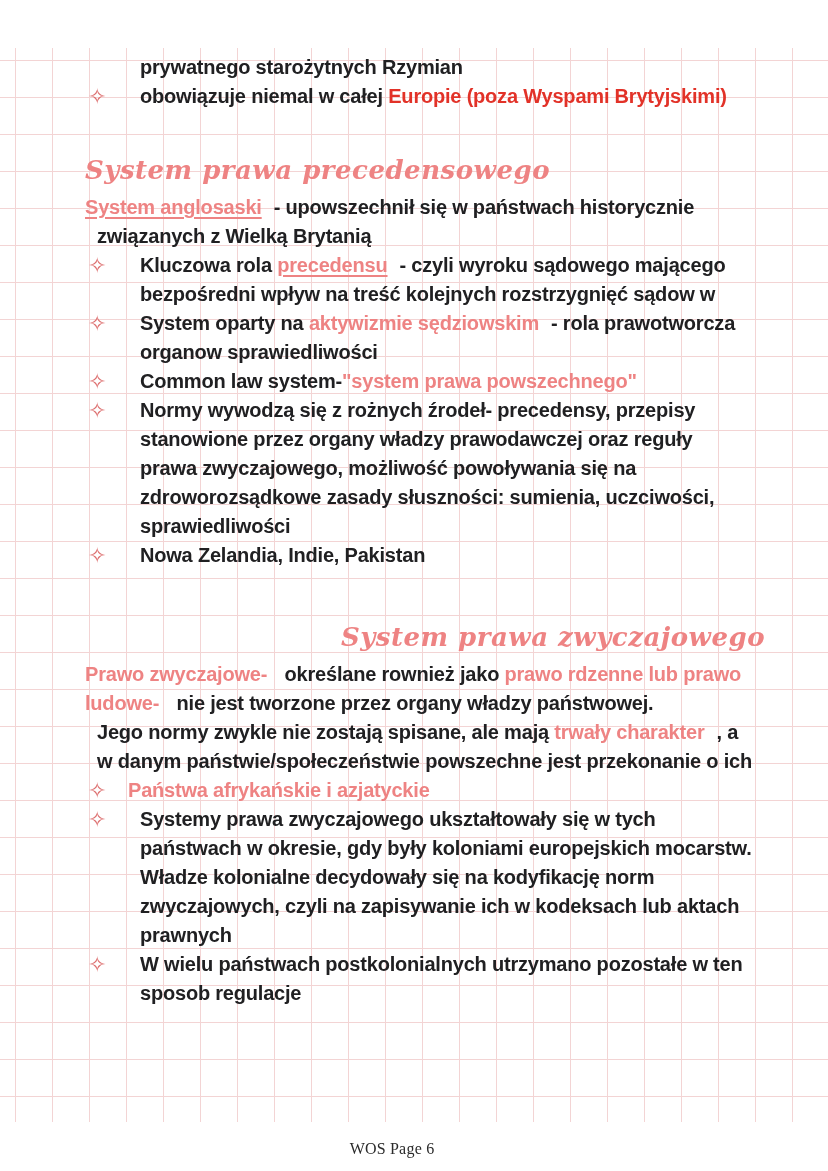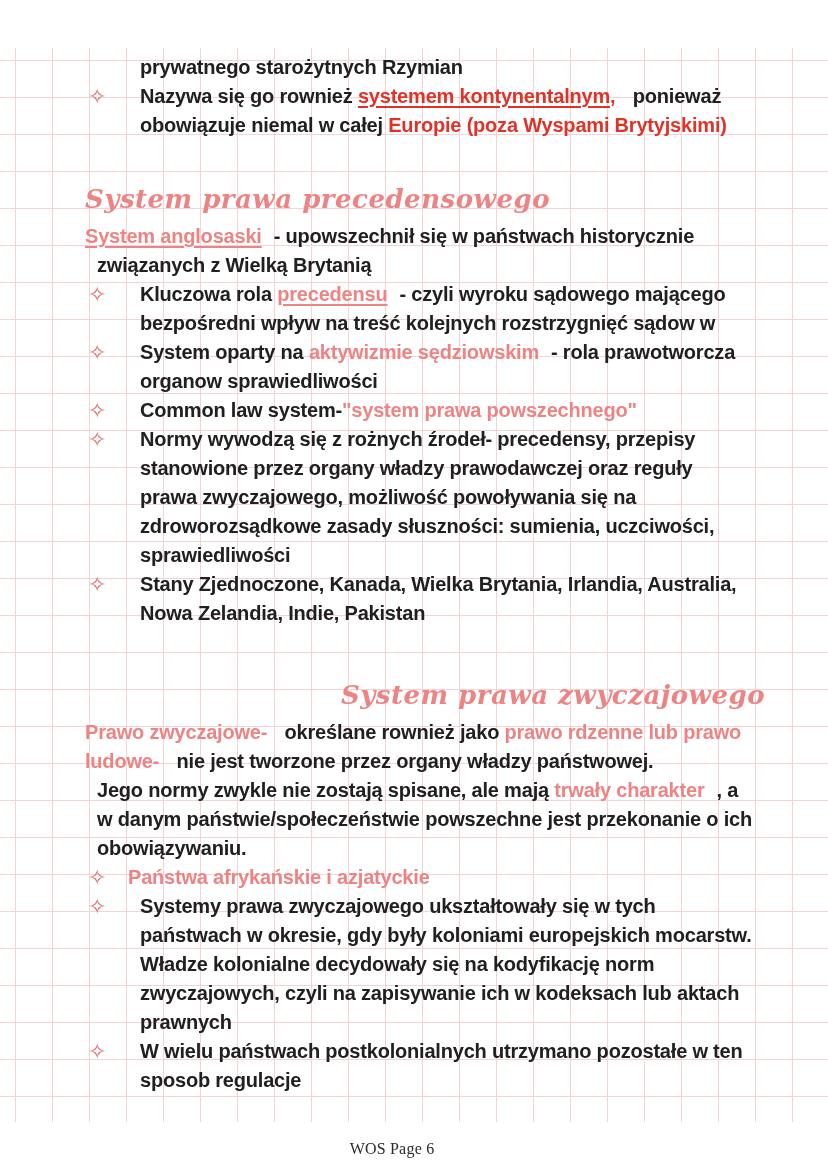--- a/index.html
+++ b/index.html
@@ -66,21 +66,20 @@
 
 <div class="page" style="--ink: #202022; --accentPink: #ee8383; --accentRed: #e23228; --bullet: #dd6f6f; --grid: #f3d4d4;">
   <div class="grid"></div>
   <div class="content">
       <div class="block cont">
         <div class="line"><span class="ink">prywatnego starożytnych Rzymian</span></div>
       </div>
       <div class="block bullet">
         <span class="bullet-icon">✧</span>
         <div class="bullet-text">
-          <div class="line"><span class="ink">Nazywa się go rownież </span><span class="red u">systemem kontynentalnym</span><span class="red">,</span><span class="ink"> ponieważ</span></div>
           <div class="line"><span class="ink">obowiązuje niemal w całej </span><span class="red">Europie (poza Wyspami Brytyjskimi)</span></div>
         </div>
       </div>
       <div class="block heading h1">System prawa precedensowego</div>
       <div class="block para">
         <div class="line"><span class="pink u">System anglosaski</span><span class="ink">- upowszechnił się w państwach historycznie</span></div>
         <div class="line"><span class="ink">związanych z Wielką Brytanią</span></div>
       </div>
       <div class="block bullet">
         <span class="bullet-icon">✧</span>
@@ -108,31 +107,29 @@
           <div class="line"><span class="ink">Normy wywodzą się z rożnych źrodeł- precedensy, przepisy</span></div>
           <div class="line"><span class="ink">stanowione przez organy władzy prawodawczej oraz reguły</span></div>
           <div class="line"><span class="ink">prawa zwyczajowego, możliwość powoływania się na</span></div>
           <div class="line"><span class="ink">zdroworozsądkowe zasady słuszności: sumienia, uczciwości,</span></div>
           <div class="line"><span class="ink">sprawiedliwości</span></div>
         </div>
       </div>
       <div class="block bullet">
         <span class="bullet-icon">✧</span>
         <div class="bullet-text">
-          <div class="line"><span class="ink">Stany Zjednoczone, Kanada, Wielka Brytania, Irlandia, Australia,</span></div>
           <div class="line"><span class="ink">Nowa Zelandia, Indie, Pakistan</span></div>
         </div>
       </div>
       <div class="block heading h2">System prawa zwyczajowego</div>
       <div class="block para">
         <div class="line"><span class="pink">Prawo zwyczajowe-</span><span class="ink"> określane rownież jako </span><span class="pink">prawo rdzenne lub prawo</span></div>
         <div class="line"><span class="pink">ludowe-</span><span class="ink"> nie jest tworzone przez organy władzy państwowej.</span></div>
         <div class="line"><span class="ink">Jego normy zwykle nie zostają spisane, ale mają </span><span class="pink">trwały charakter</span><span class="ink">, a</span></div>
         <div class="line"><span class="ink">w danym państwie/społeczeństwie powszechne jest przekonanie o ich</span></div>
-        <div class="line"><span class="ink">obowiązywaniu.</span></div>
       </div>
       <div class="block bullet">
         <span class="bullet-icon">✧</span>
         <div class="bullet-text">
           <div class="line"><span class="pink">Państwa afrykańskie i azjatyckie</span></div>
         </div>
       </div>
       <div class="block bullet">
         <span class="bullet-icon">✧</span>
         <div class="bullet-text">

